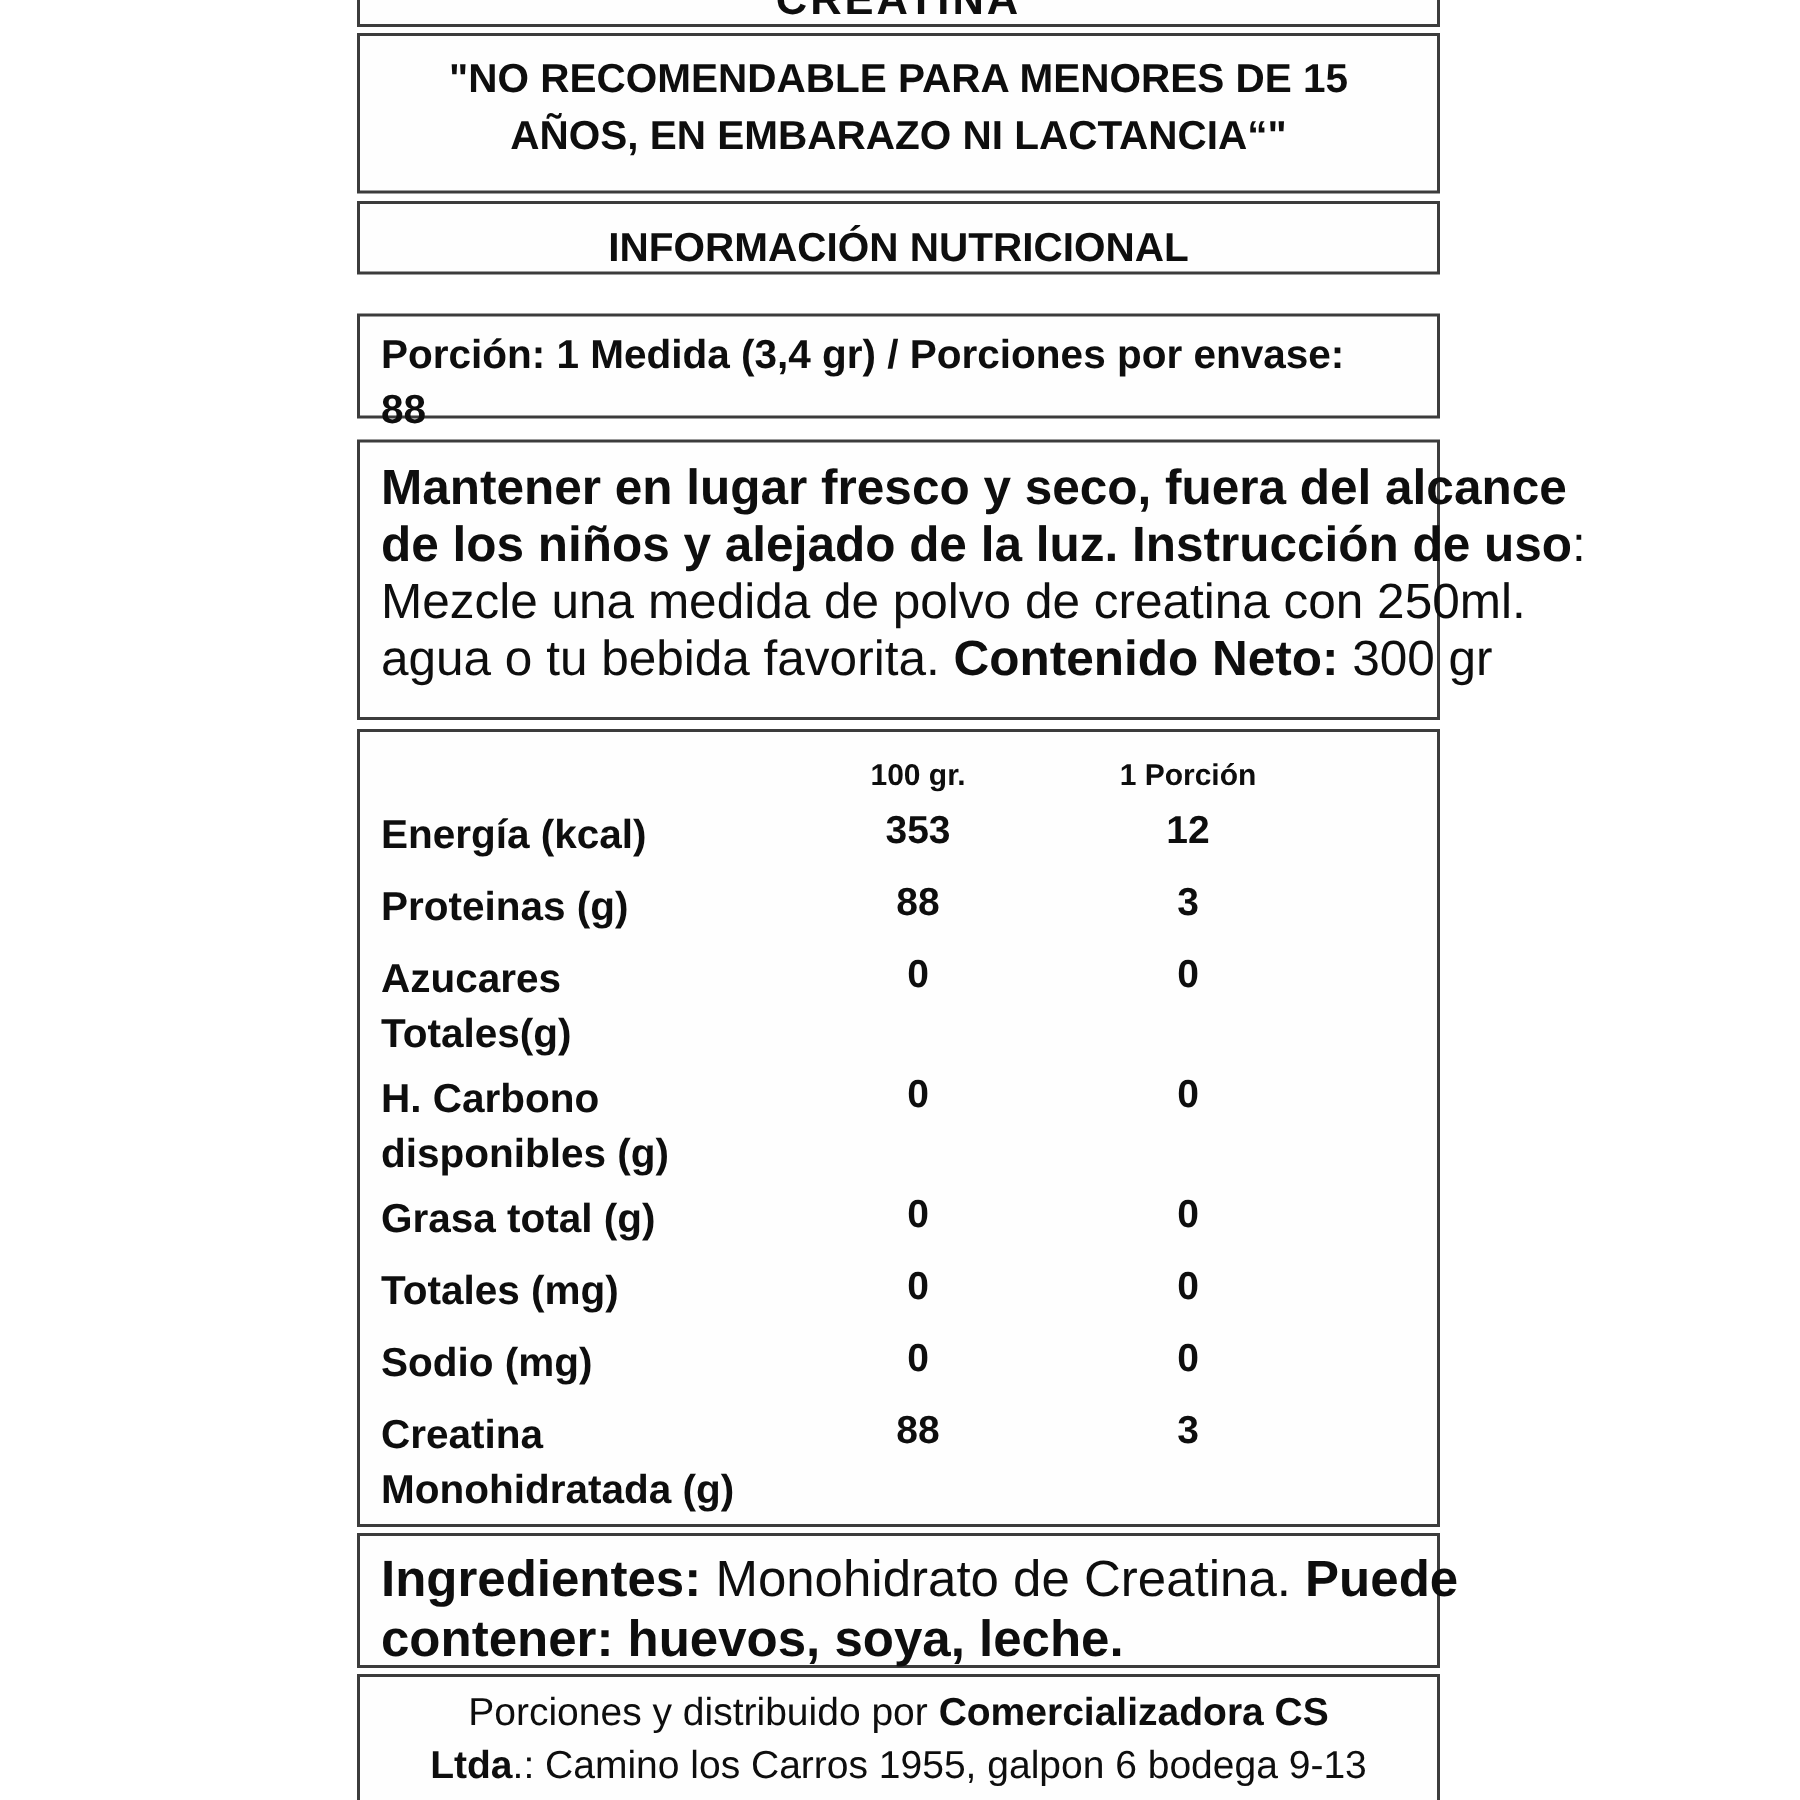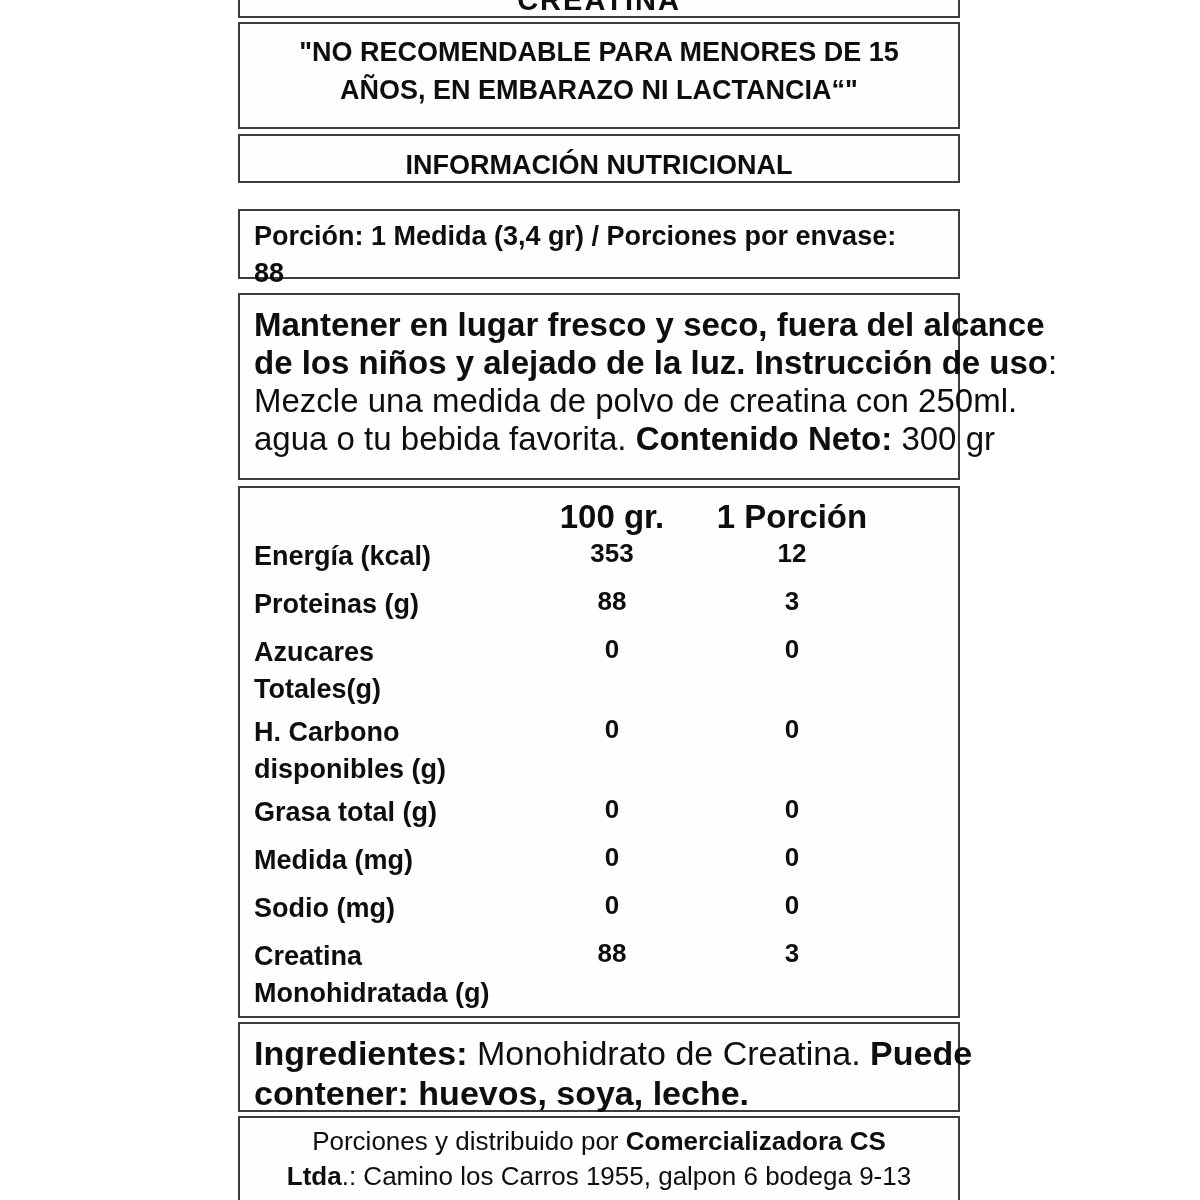--- a/index.html
+++ b/index.html
@@ -49,21 +49,21 @@
 
   
   .box-nutrition { top: 486px; height: 532px; padding: 8px 14px 0; }
   .nhead { display: flex; height: 42px; align-items: center; }
   .nrow  { display: flex; align-items: flex-start; }
   .nrow.h1 { height: 48px; }
   .nrow.h2 { height: 80px; }
   .ncell-label { width: 268px; font-size: 27px; font-weight: 700; line-height: 37px; }
   .ncell-100   { width: 180px; text-align: center; }
   .ncell-por   { width: 180px; text-align: center; }
-  .nhead .ncell-100, .nhead .ncell-por { font-size: 33px; font-weight: 700; }
+  .nhead .ncell-100, .nhead .ncell-por { font-size: 20px; font-weight: 700; }
   .nrow  .ncell-100, .nrow  .ncell-por { font-size: 26px; font-weight: 700; }
 
   
   .box-ingredients { top: 1022px; height: 90px; padding: 9px 14px 0; }
   .box-ingredients .line { font-size: 34px; line-height: 40px; }
 
   
   .box-distrib { top: 1116px; height: 130px; padding: 6px 8px 0; }
   .box-distrib .line { font-size: 26px; line-height: 35px; text-align: center; }
 </style>
@@ -141,21 +141,21 @@
     <div class="nrow h1">
       <div class="ncell-label">
           <div>Grasa total (g)</div>
         </div>
       <div class="ncell-100">0</div>
       <div class="ncell-por">0</div>
     </div>
 
     <div class="nrow h1">
       <div class="ncell-label">
-          <div>Medida (mg)</div>
+          <div>Totales (mg)</div>
         </div>
       <div class="ncell-100">0</div>
       <div class="ncell-por">0</div>
     </div>
 
     <div class="nrow h1">
       <div class="ncell-label">
           <div>Sodio (mg)</div>
         </div>
       <div class="ncell-100">0</div>

